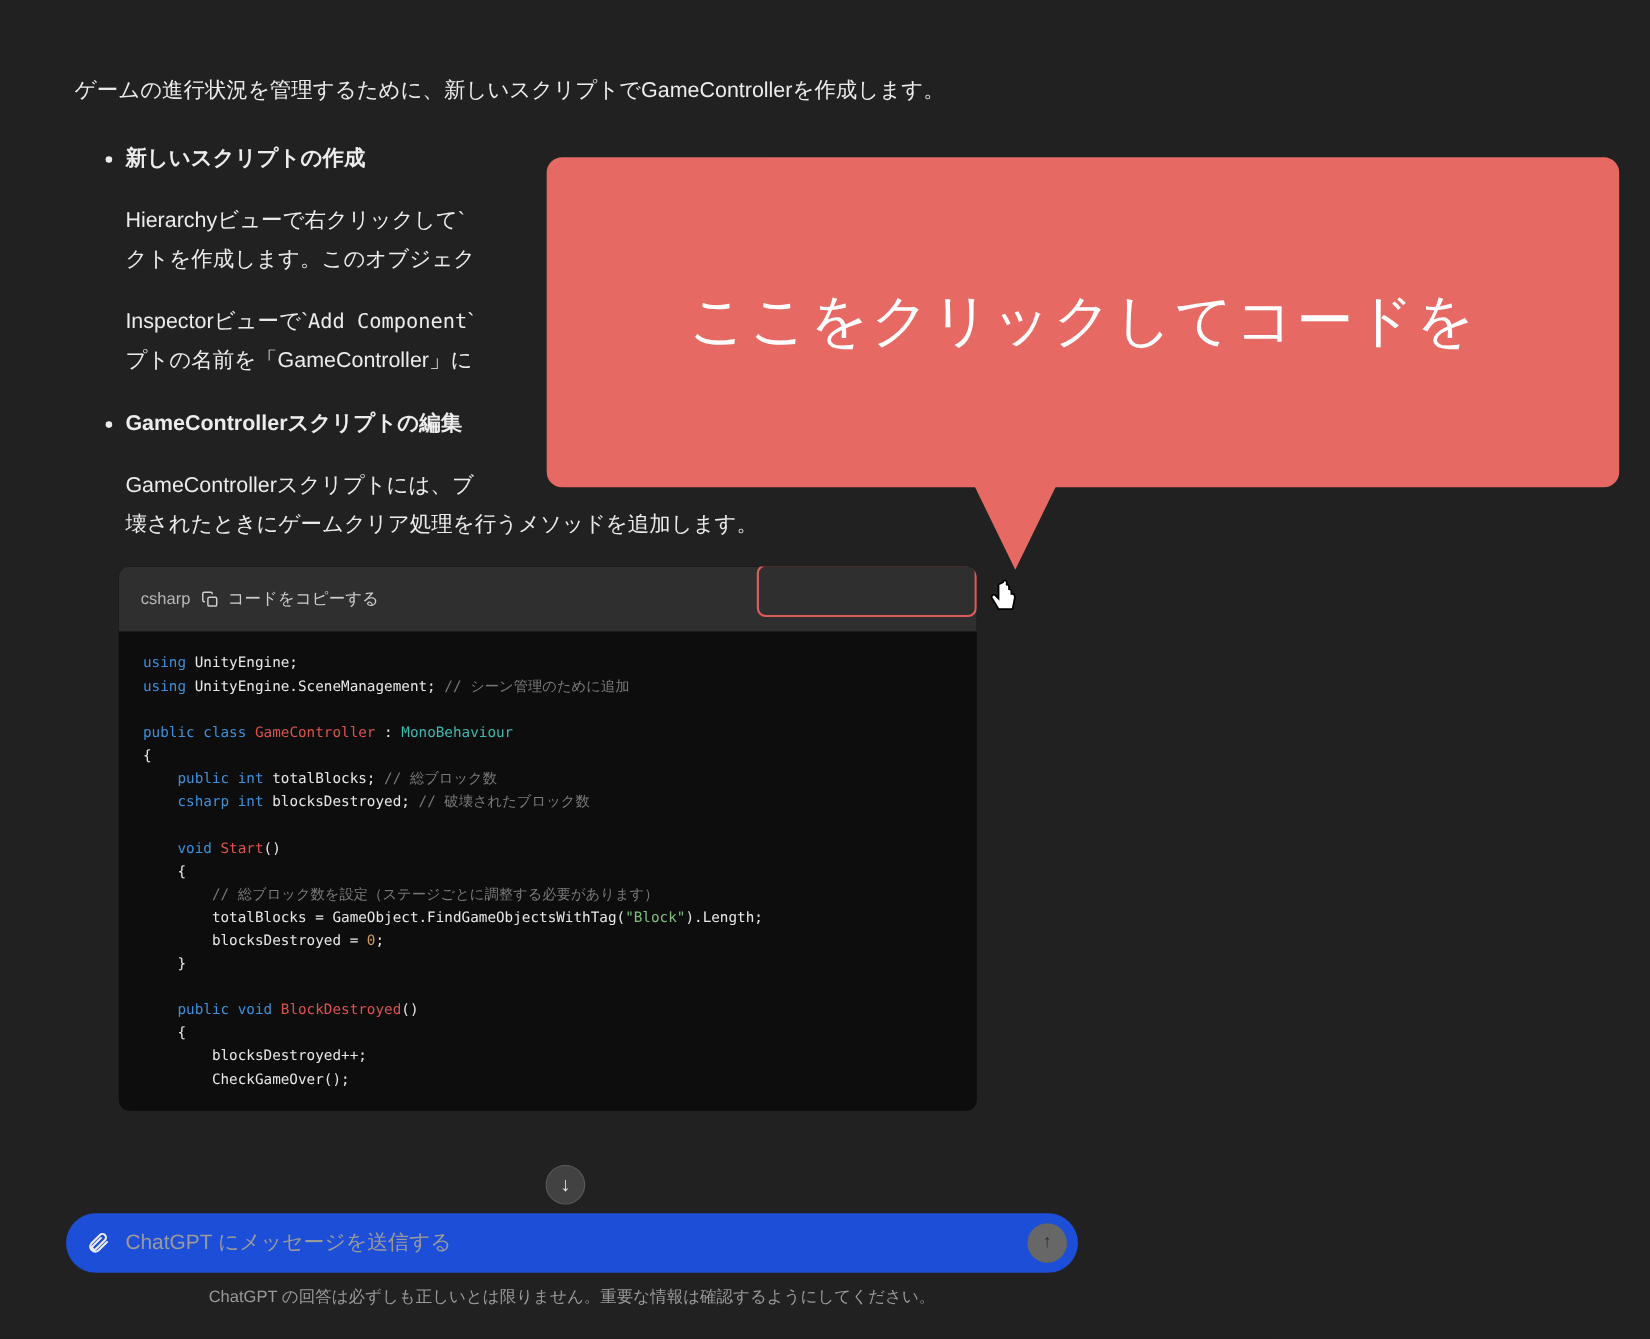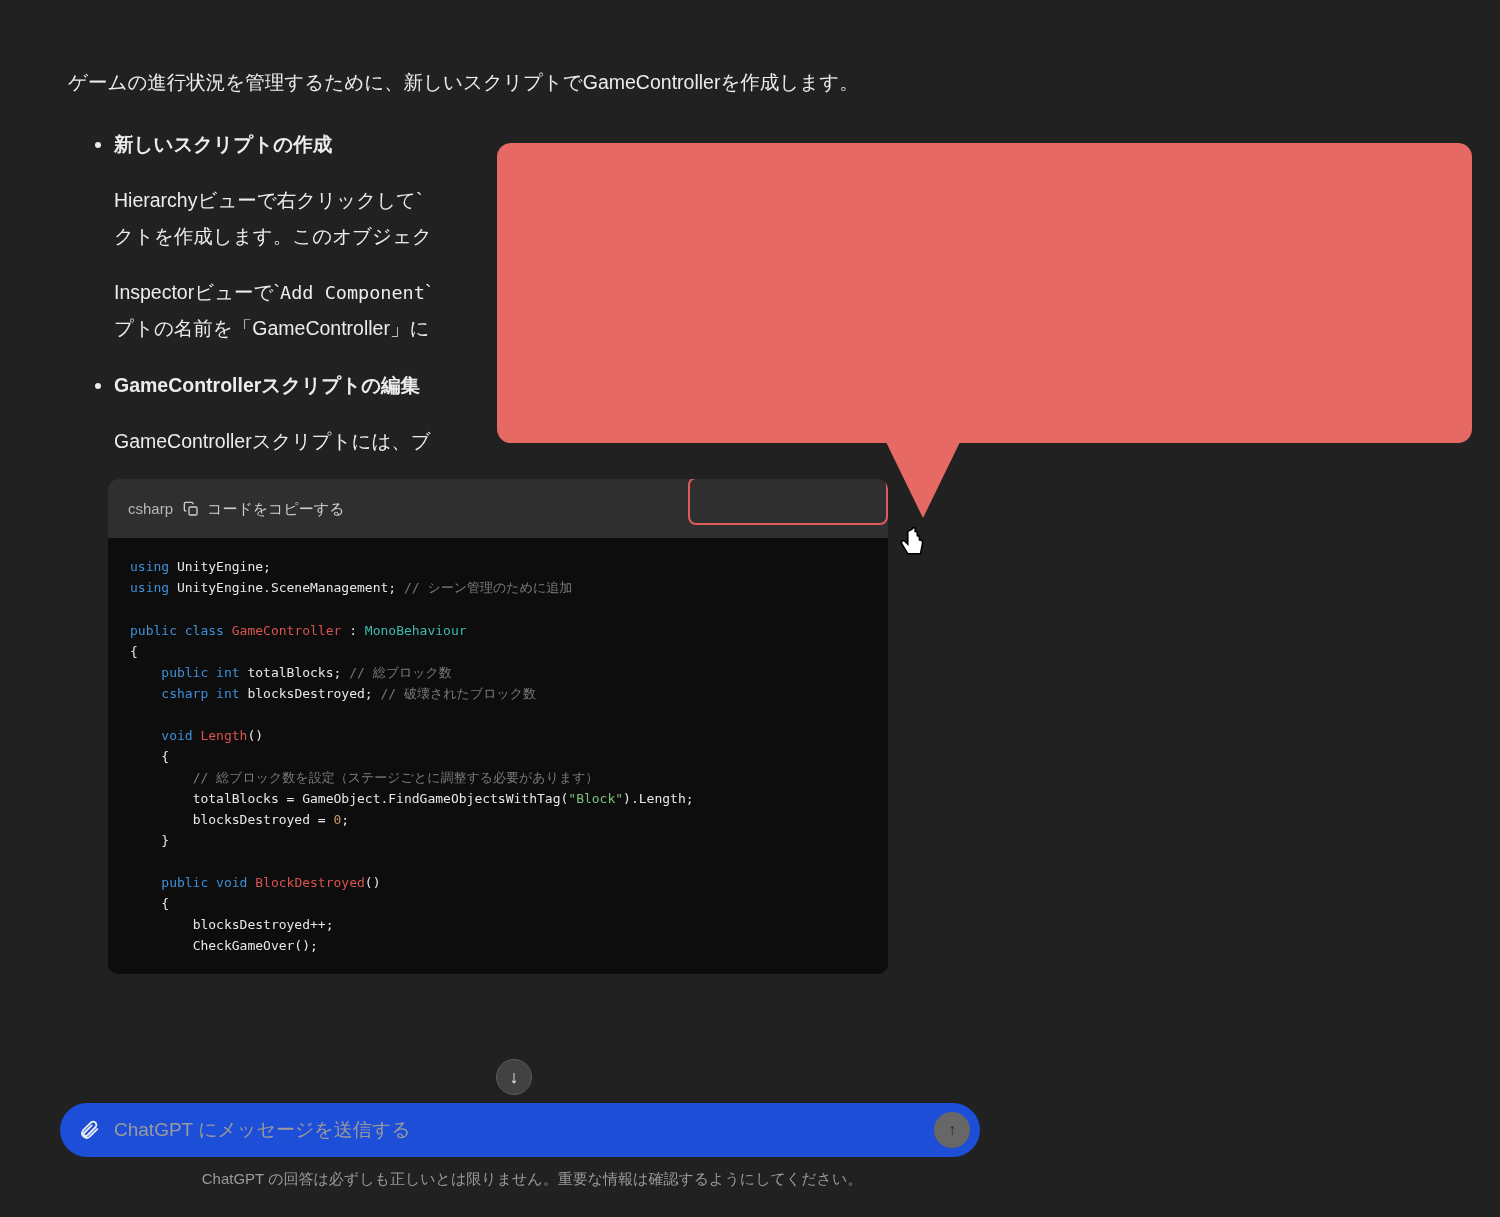--- a/index.html
+++ b/index.html
@@ -163,21 +163,21 @@
     cursor: pointer; flex: none;
   }
   .disclaimer {
     position: absolute;
     left: 0; right: 0;
     bottom: 28px;
     text-align: center;
     color: #9a9a9a;
     font-size: 15px;
     width: 1040px;
-    margin-left: 12px;
+    margin-left: 0;
   }
 </style>
 </head>
 <body>
 
 <div class="content">
   <p>ゲームの進行状況を管理するために、新しいスクリプトでGameControllerを作成します。</p>
 
   <ul class="bullets">
     <li>
@@ -191,20 +191,21 @@
           <span>Inspectorビューで`</span><code class="inline">Add Component</code><span>`</span><br>
           <span>プトの名前を「GameController」に</span>
         </p>
       </div>
     </li>
     <li>
       <span>GameControllerスクリプトの編集</span>
       <div class="li-body">
         <p>
           <span>GameControllerスクリプトには、ブ</span><br>
+          <span>壊されたときにゲームクリア処理を行うメソッドを追加します。</span>
         </p>
       </div>
     </li>
   </ul>
 
   <div class="codeblock">
     <div class="codeblock-header">
       <span>csharp</span>
       <span class="copy-btn">
         <svg width="16" height="16" viewBox="0 0 24 24" fill="none" stroke="currentColor" stroke-width="2">
@@ -216,36 +217,37 @@
       <div class="copy-highlight"></div>
     </div>
 <pre><span class="tok-kw">using</span><span> UnityEngine;</span>
 <span class="tok-kw">using</span><span> UnityEngine.SceneManagement; </span><span class="tok-cmt">// シーン管理のために追加</span>
 
 <span class="tok-kw">public</span> <span class="tok-kw">class</span> <span class="tok-class">GameController</span><span> : </span><span class="tok-type">MonoBehaviour</span>
 {
     <span class="tok-kw">public</span> <span class="tok-kw">int</span><span> totalBlocks; </span><span class="tok-cmt">// 総ブロック数</span>
     <span class="tok-kw">csharp</span> <span class="tok-kw">int</span><span> blocksDestroyed; </span><span class="tok-cmt">// 破壊されたブロック数</span>
 
-    <span class="tok-kw">void</span> <span class="tok-fn">Length</span><span>()</span>
+    <span class="tok-kw">void</span> <span class="tok-fn">Start</span><span>()</span>
     {
         <span class="tok-cmt">// 総ブロック数を設定（ステージごとに調整する必要があります）</span>
         <span>totalBlocks = GameObject.FindGameObjectsWithTag(</span><span class="tok-str">"Block"</span><span>).Length;</span>
         <span>blocksDestroyed = </span><span class="tok-num">0</span><span>;</span>
     }
 
     <span class="tok-kw">public</span> <span class="tok-kw">void</span> <span class="tok-fn">BlockDestroyed</span><span>()</span>
     {
         <span>blocksDestroyed++;</span>
         <span>CheckGameOver();</span></pre>
   </div>
 </div>
 
 <div class="callout">
   <div>
+    <div>ここをクリックしてコードを</div>
   </div>
 </div>
 <div class="callout-tail"></div>
 
 <svg class="cursor-hand" viewBox="0 0 32 32">
   <path d="M12 6 v12 l-3 -3 c-1 -1 -3 0 -3 2 l6 10 h12 l2 -10 c0 -2 -1 -3 -2 -3 h-1 v-2 c0 -1 -1 -2 -2 -2 v-2 c0 -1 -1 -2 -2 -2 v-2 c0 -2 -3 -2 -3 0 z" fill="#fff" stroke="#000" stroke-width="1.5"></path>
 </svg>
 
 <div class="scroll-down-btn">
   <span>↓</span>

